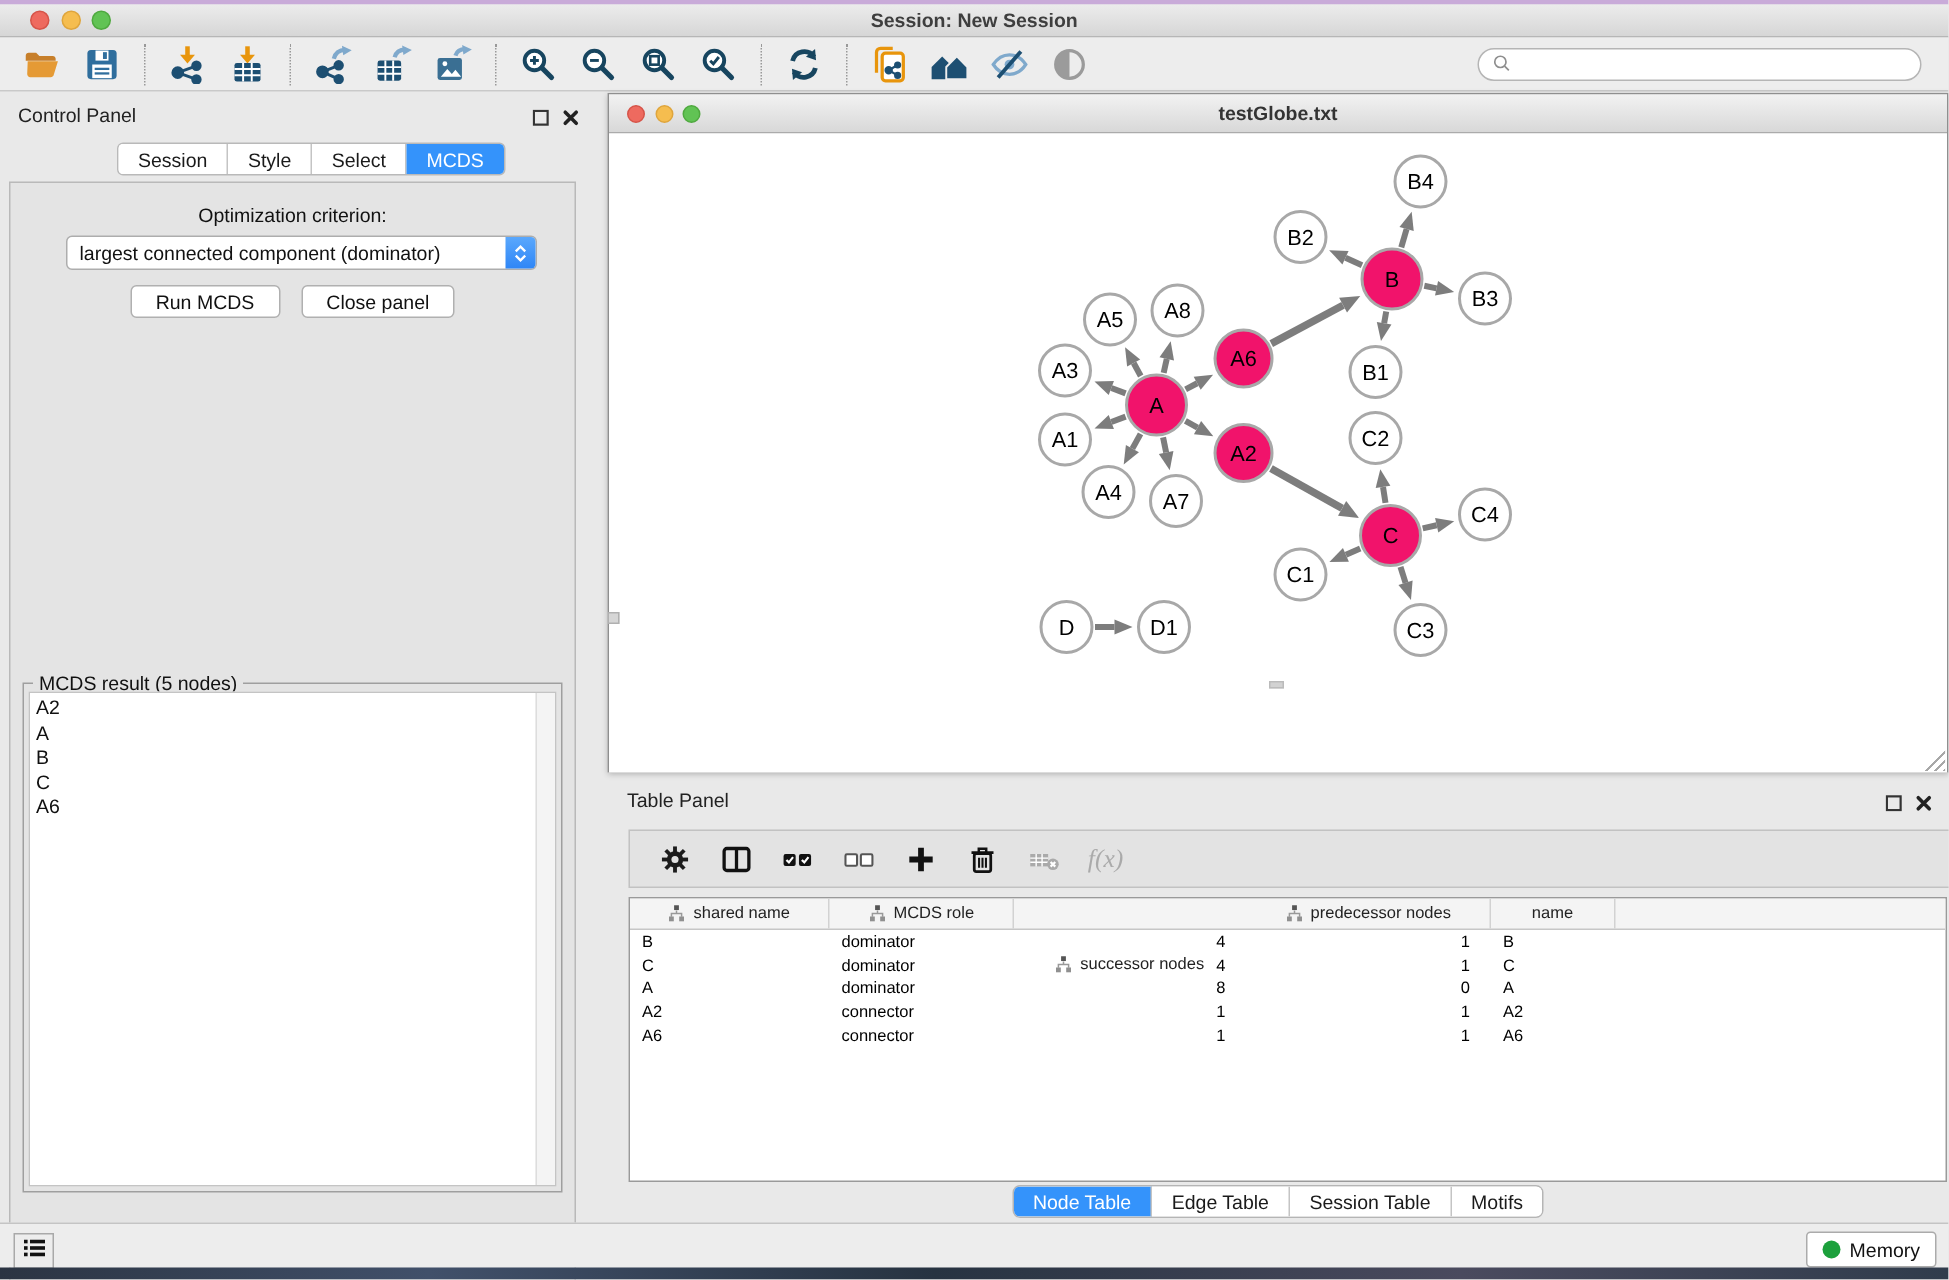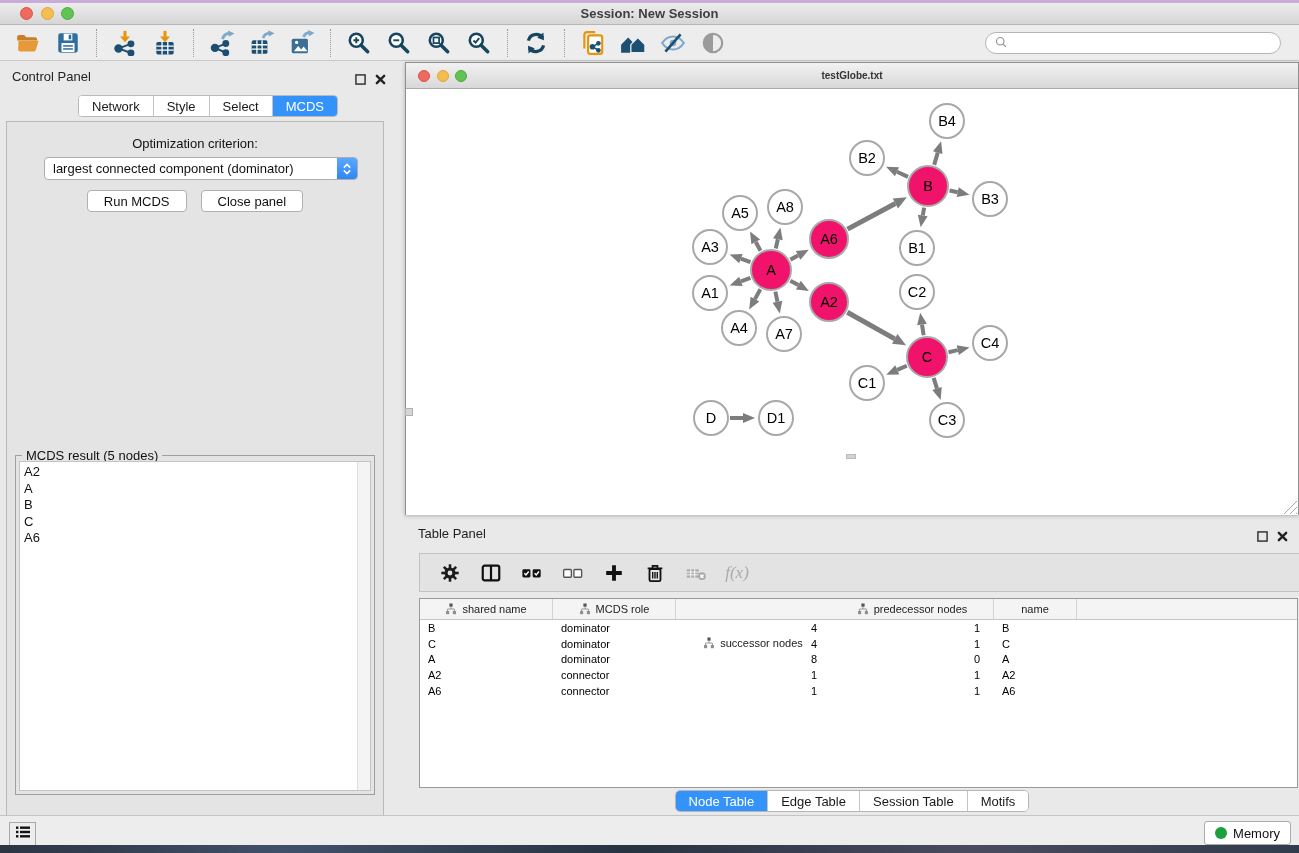--- a/index.html
+++ b/index.html
@@ -71,21 +71,21 @@
   .scrolltrack { position:absolute; right:0; top:0; bottom:0; width:13px; background:#f4f4f4;
     border-left:1px solid #ddd; }
   .litem { font-size:13px; color:#111; line-height:16.5px; padding-left:4px; }
 
   
   .netwin { position:absolute; left:405px; top:62px; width:894px; height:453px;
     border:1px solid #8f8f8f; background:#fff; box-shadow:0 1px 4px rgba(0,0,0,.25); }
   .net-titlebar { position:absolute; left:0; top:0; width:100%; height:26px;
     background:linear-gradient(#f2f2f2,#d8d8d8); border-bottom:1px solid #ababab;
     display:flex; align-items:center; }
-  .net-title { position:absolute; left:0; right:0; text-align:center; font-size:10px;
+  .net-title { position:absolute; left:0; right:0; text-align:center; font-size:13px;
     font-weight:600; color:#333; }
   .net-canvas { position:absolute; left:0; top:26px; width:892px; height:426px; background:#fff; }
   .canvas-knob { position:absolute; left:-1px; top:345px; width:8px; height:8px;
     background:#d6d6d6; border:1px solid #b0b0b0; }
   .resize-grip { position:absolute; right:1px; bottom:1px; width:15px; height:15px;
     background:repeating-linear-gradient(135deg, transparent 0 3px, #a8a8a8 3px 4.2px);
     clip-path:polygon(100% 0, 100% 100%, 0 100%); }
 
   .splitter-h { position:absolute; left:846px; top:454px; width:10px; height:5px;
     background:#d2d2d2; border:1px solid #bbb; }
@@ -324,21 +324,21 @@
     <div class="cp-head">Control Panel</div>
     <div class="cp-ctls pctl">
       <span><svg viewBox="0 0 12 12">
             <rect x="1" y="1" width="10" height="10" fill="none" stroke="#333" stroke-width="1.6"></rect>
           </svg></span>
       <span><svg viewBox="0 0 12 12">
             <path d="M2 2l8 8M10 2l-8 8" stroke="#222" stroke-width="2.6" stroke-linecap="round"></path>
           </svg></span>
     </div>
     <div class="tabs-seg cp-tabs" id="cp-tabs">
-        <div class="tab">Network</div>
+        <div class="tab">Session</div>
         <div class="tab">Style</div>
         <div class="tab">Select</div>
         <div class="tab active">MCDS</div>
       </div>
     <div class="cp-body">
       <div class="opt-label">Optimization criterion:</div>
       <div class="dd">
         <div class="dd-text">largest connected component (dominator)</div>
         <div class="dd-step">
           <svg viewBox="0 0 20 20" width="14" height="14">

